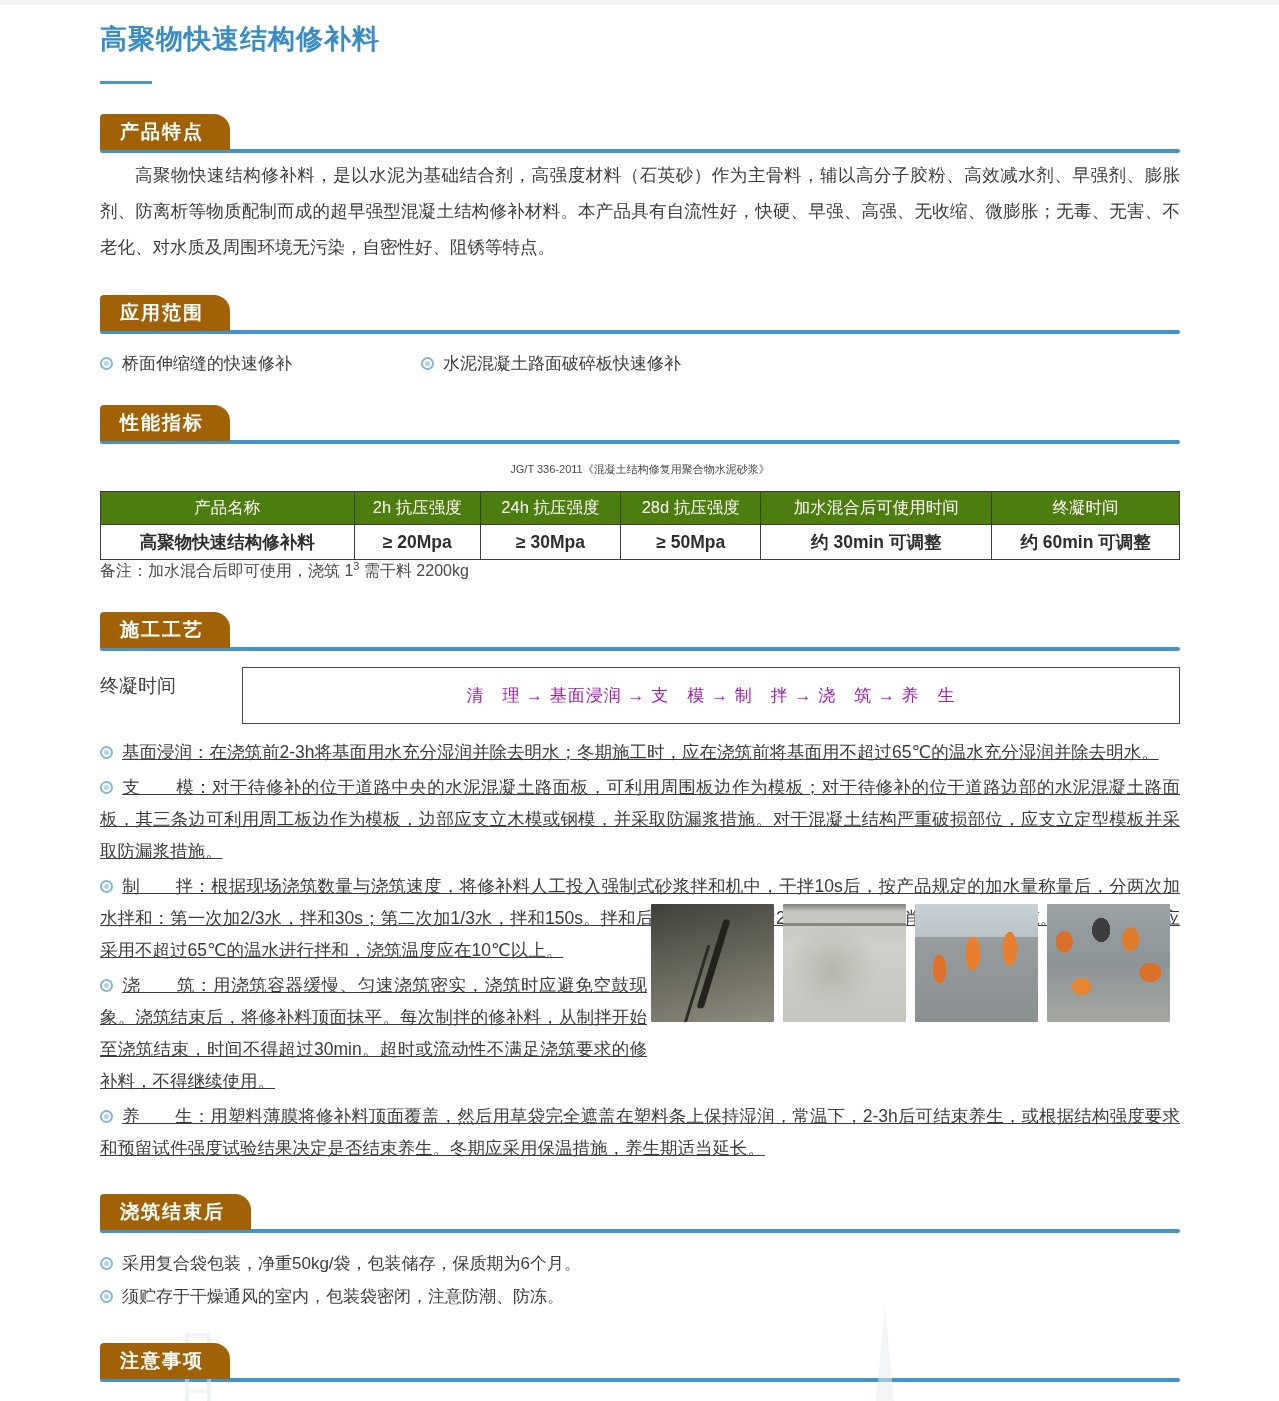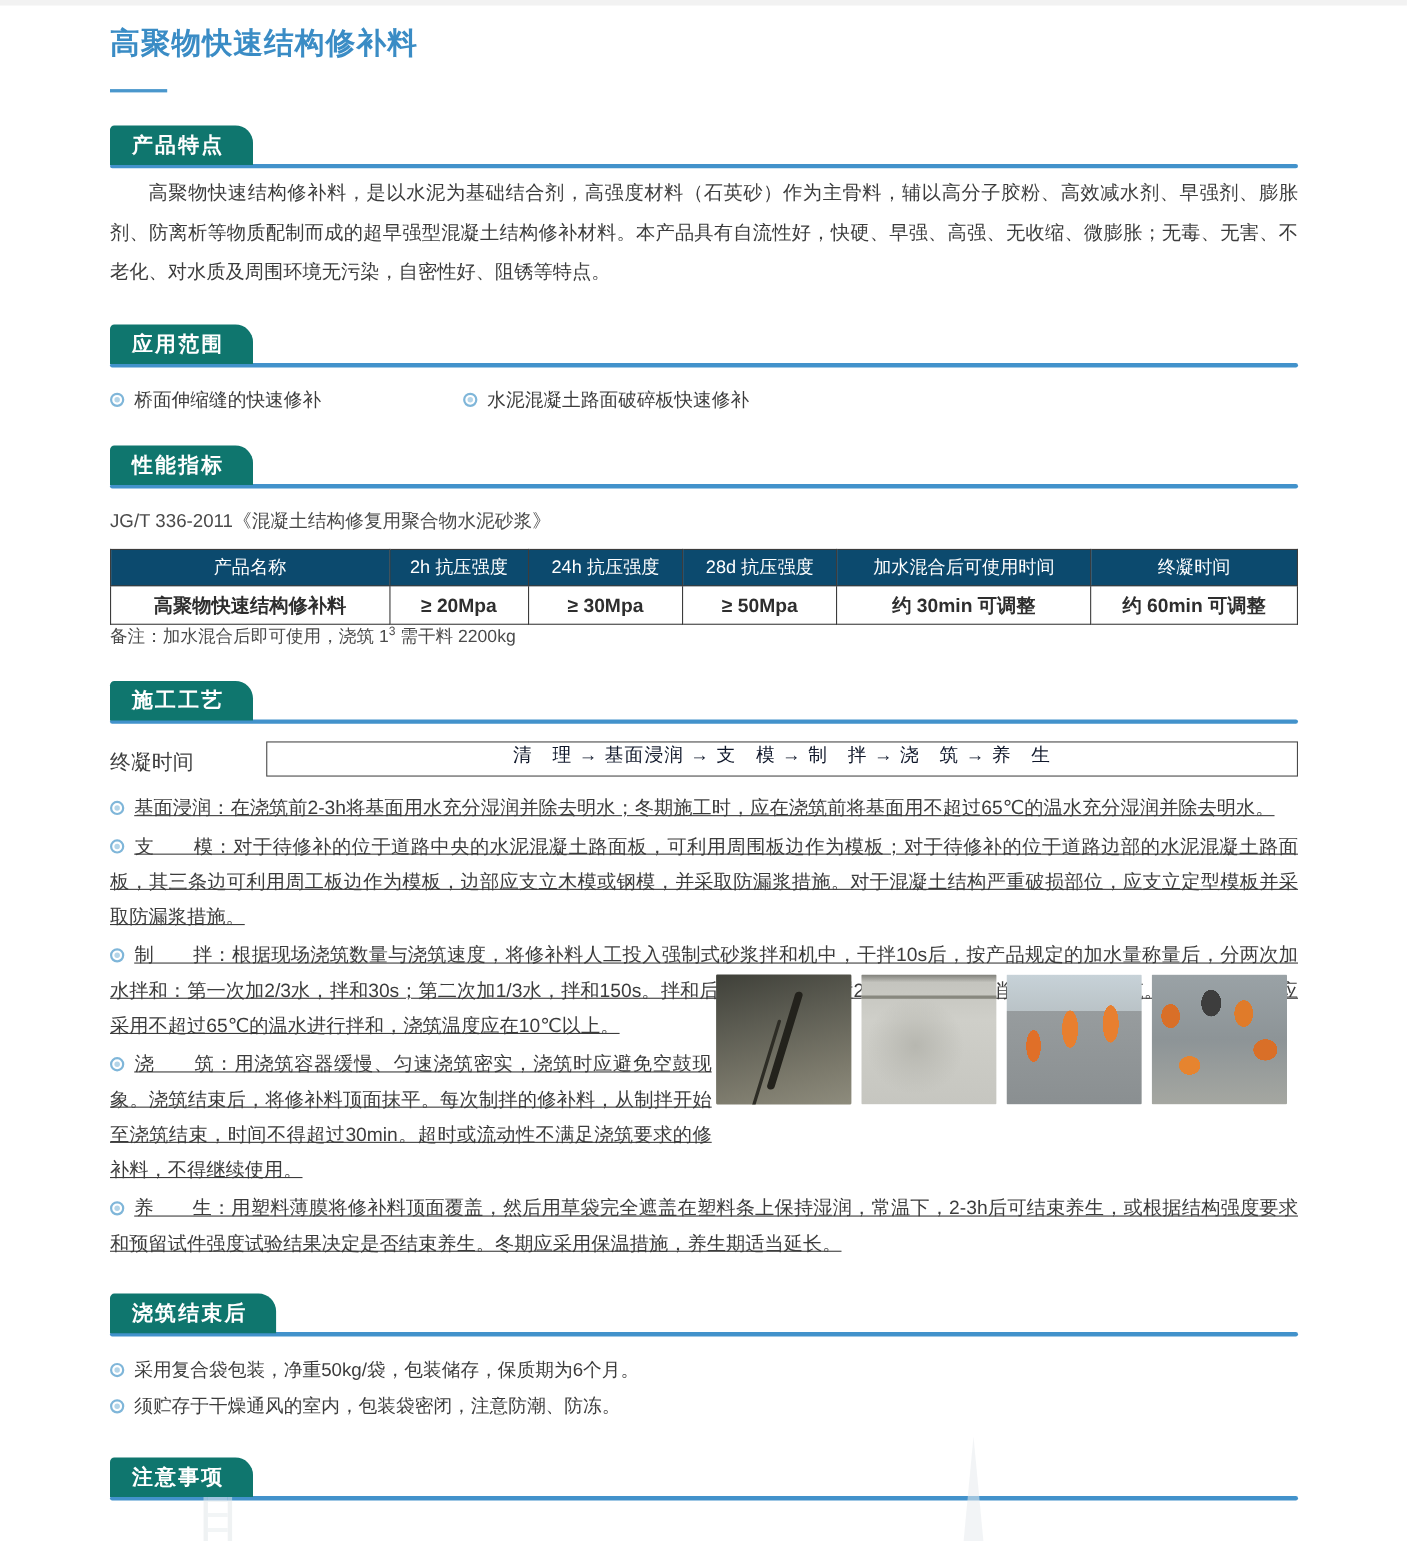--- a/index.html
+++ b/index.html
@@ -24,21 +24,21 @@
   }
   .title-dash {
     width: 52px; height: 3px;
     background: #4a97cc;
     margin-top: 24px;
   }
   
   .sec-head { margin-top: 30px; }
   .sec-tab {
     display: inline-block;
-    background: #0f766e;
+    background: #a16207;
     color: #ffffff;
     font-size: 19px;
     font-weight: bold;
     letter-spacing: 2px;
     padding: 5px 26px 5px 20px;
     border-radius: 4px 16px 0 0;
     position: relative;
     z-index: 1;
   }
   .sec-rule {
@@ -73,30 +73,31 @@
     inset: 2px;
     border-radius: 50%;
     background: #b3d4e8;
   }
   
   .app-row { margin-top: 18px; display: flex; font-size: 17px; gap: 11px; }
   .app-item { margin-right: 118px; white-space: nowrap; }
   
   .standard-line {
     margin-top: 18px;
-    font-size: 17px;
+    text-align: center;
+    font-size: 11px;
     color: #4a4a4a;
   }
   table.perf {
     margin-top: 14px;
     width: 100%;
     border-collapse: collapse;
   }
   table.perf th {
-    background: #0c4a6e;
+    background: #4d7c0f;
     color: #ffffff;
     font-size: 16.5px;
     font-weight: 500;
     padding: 5px 4px;
     border: 1px solid #3c3c3c;
     text-align: center;
   }
   table.perf td {
     background: #ffffff;
     font-size: 17.5px;
@@ -115,23 +116,23 @@
   .perf-note { font-size: 16px; color: #4a4a4a; }
   .perf-note sup { font-size: 11px; }
   
   .flow-row { margin-top: 16px; display: flex; align-items: stretch; }
   .flow-label { width: 142px; font-size: 19px; color: #3f3f3f; padding-top: 6px; flex: none; }
   .flow-box {
     flex: 1;
     border: 1.5px solid #4a4a4a;
     text-align: center;
     font-size: 17px;
-    color: #0f172a;
+    color: #a21caf;
     letter-spacing: 1px;
-    padding: 0 4px;
+    padding: 16px 4px;
     font-weight: 500;
   }
   .steps { position: relative; margin-top: 12px; }
   .step {
     font-size: 17.5px;
     line-height: 32px;
     text-align: justify;
     color: #3c3c3c;
     margin-bottom: 3px;
     text-decoration: underline;

